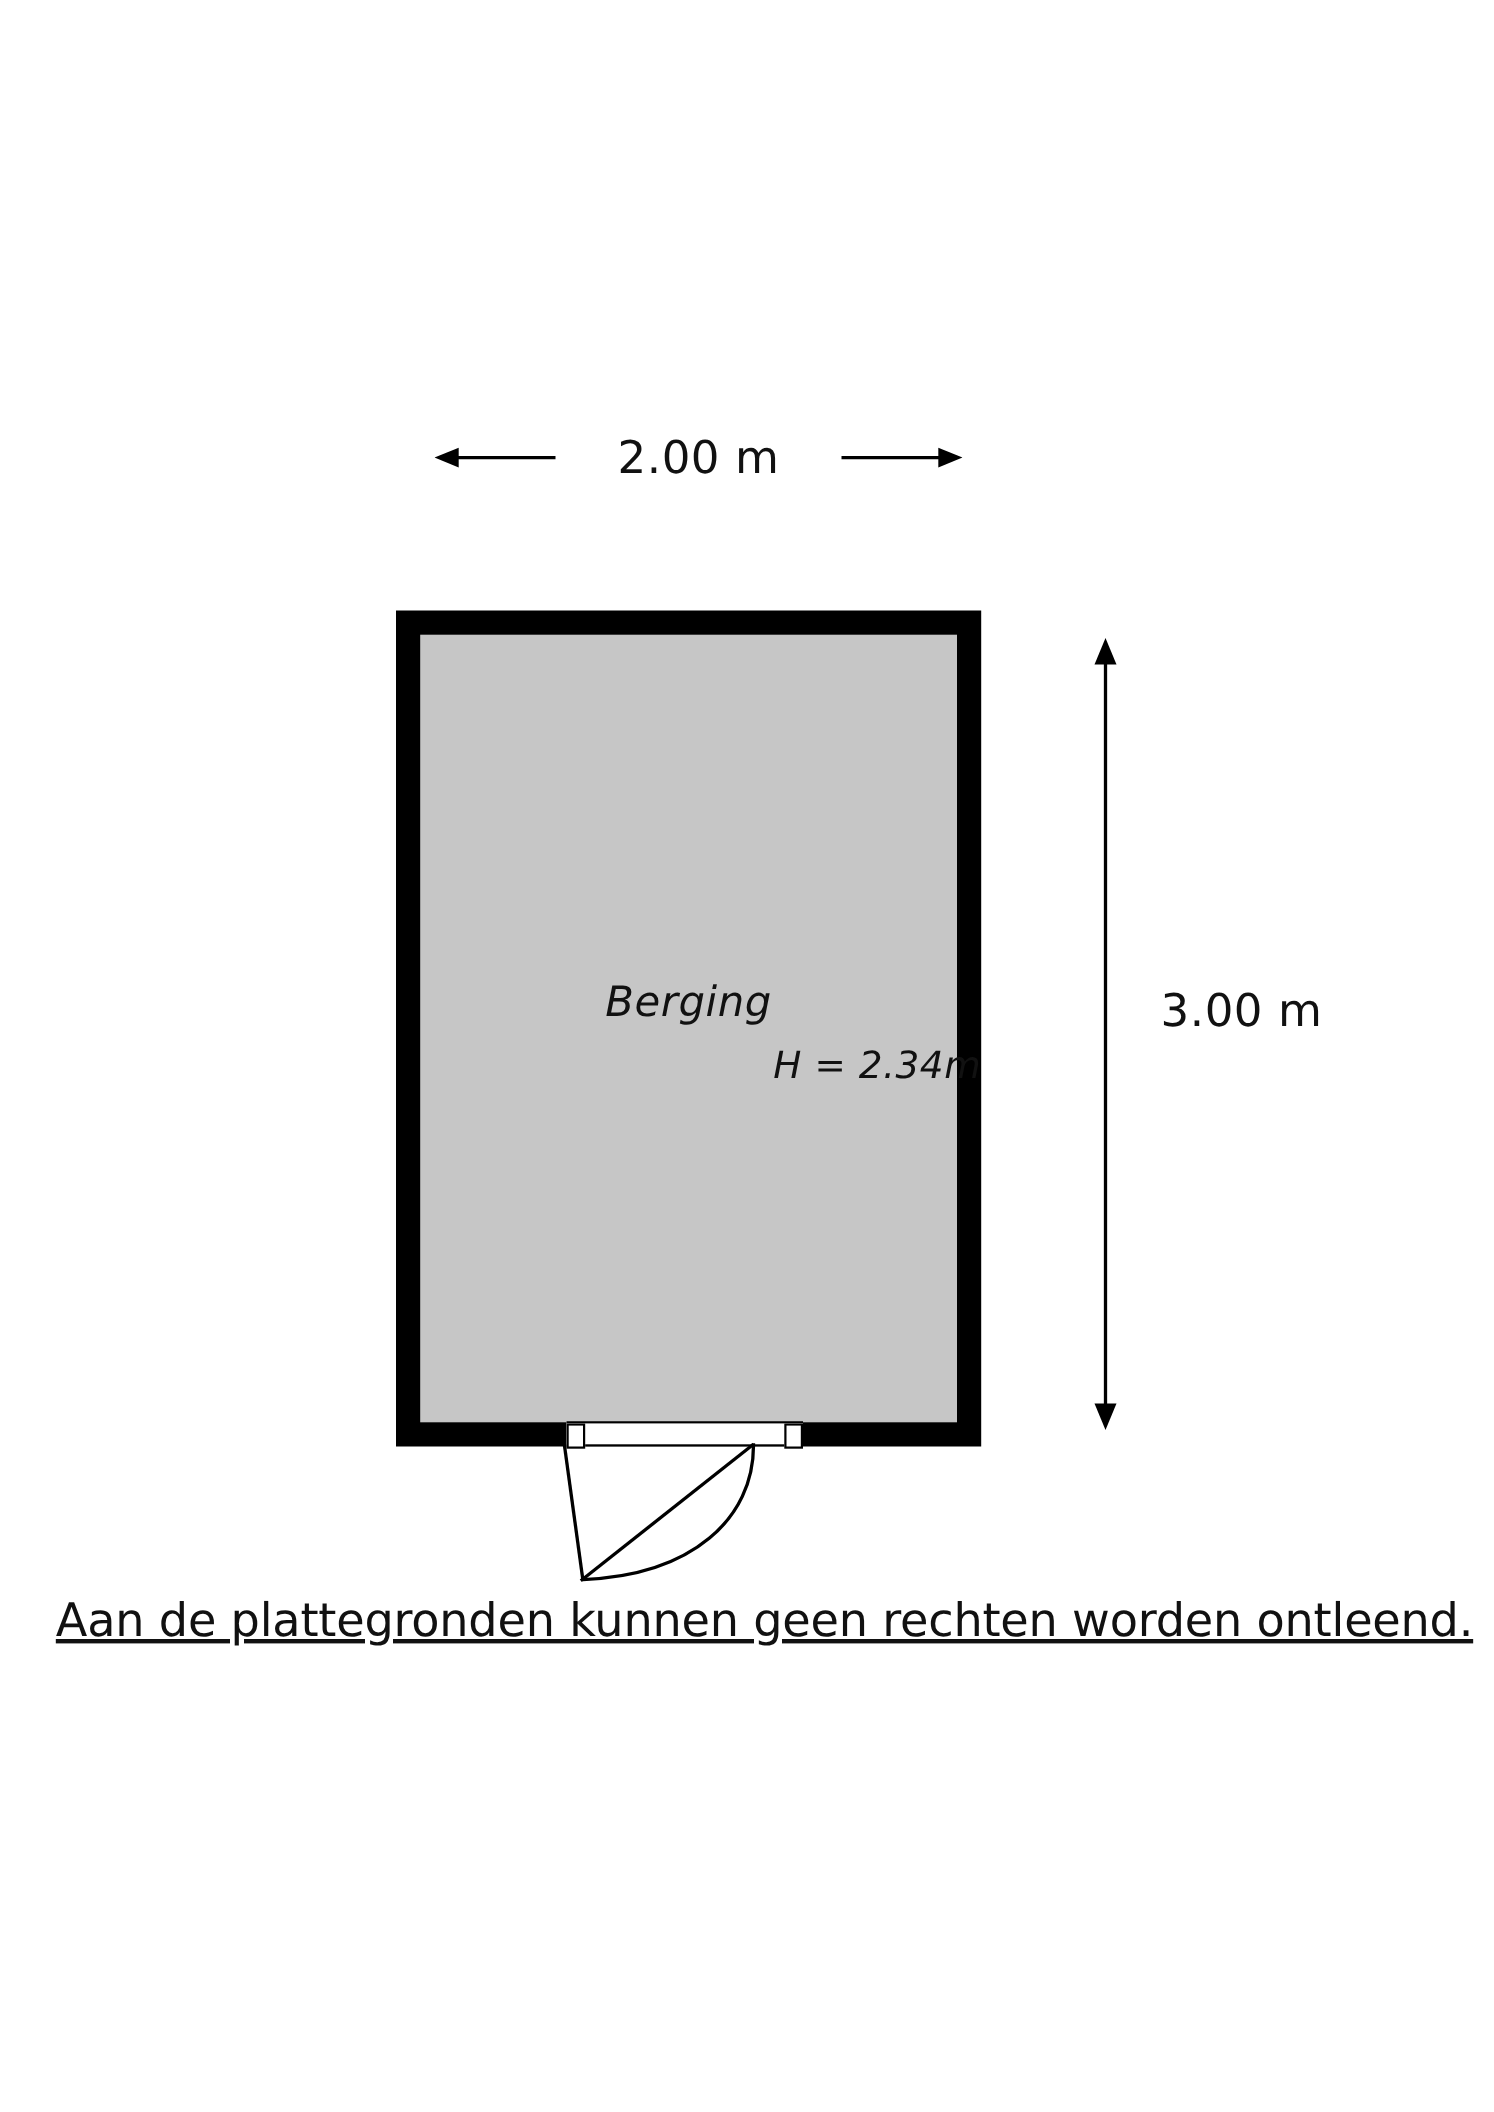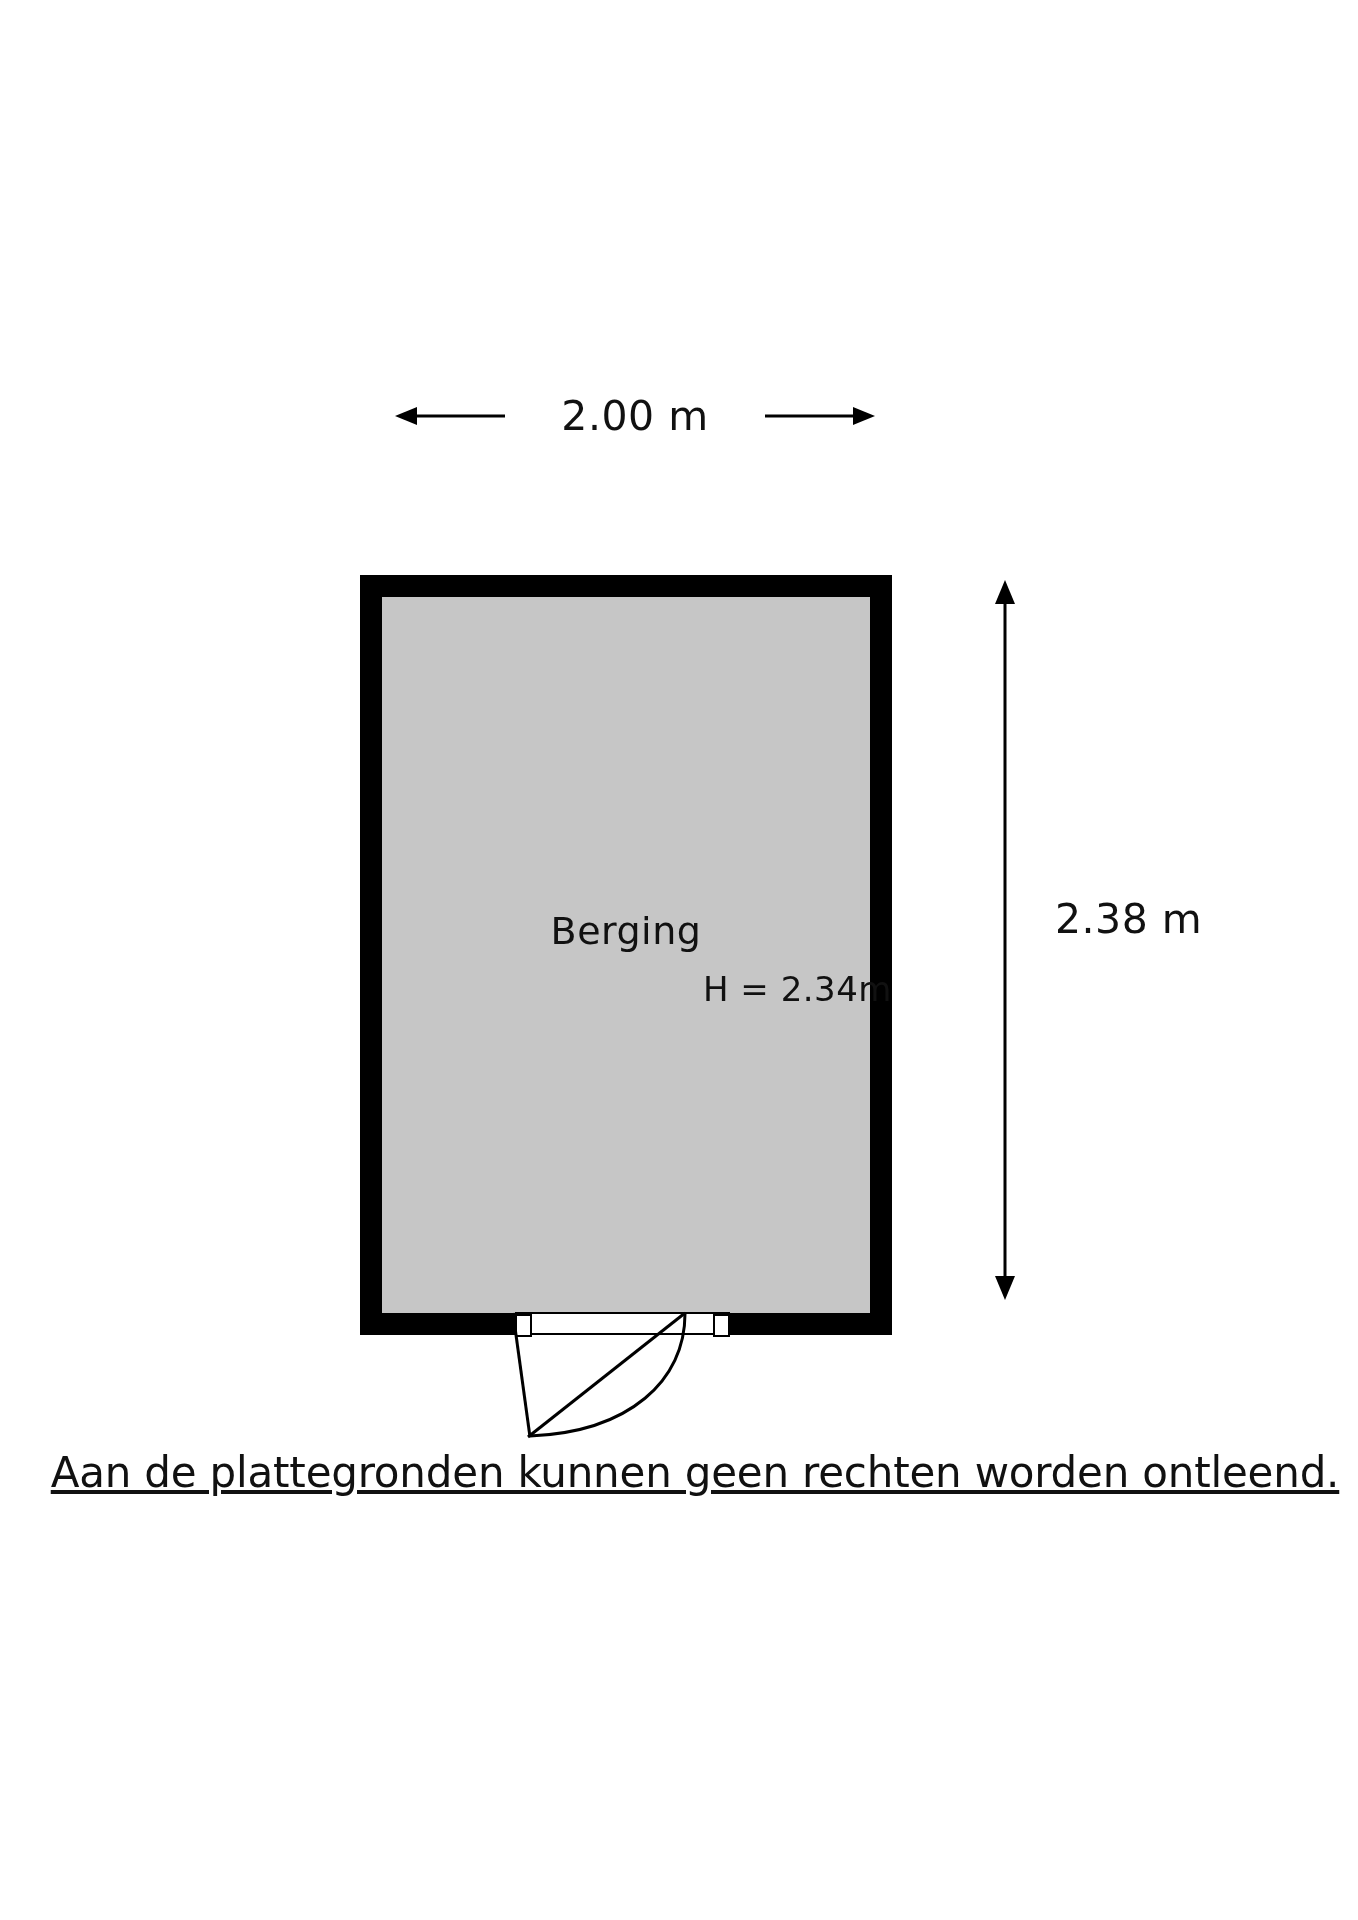--- a/index.html
+++ b/index.html
@@ -57,23 +57,24 @@
     top: 315px;
     font-size: 41px;
     letter-spacing: 0.5px;
     color: #111111;
   }
 
   
   .room-wrap {
     position: absolute;
     left: 360px;
-    top: 575px;
+    top: 555px;
     width: 532px;
     height: 760px;
+    font-style: italic;
   }
   .room-outer {
     position: absolute;
     inset: 0;
     background: #000000;
   }
   .room-inner {
     position: absolute;
     left: 22px;
     top: 22px;
@@ -163,21 +164,21 @@
     </svg>
     <div class="label" style="top:-6px;">2.00 m</div>
   </div>
 
   <div class="dim-right">
     <svg width="60" height="720" viewBox="0 0 60 720" style="position:absolute;left:0;top:0;">
       <line x1="30" y1="10" x2="30" y2="710" stroke="#000000" stroke-width="3"></line>
       <polygon points="30,0 20,24 40,24" fill="#000000"></polygon>
       <polygon points="30,720 20,696 40,696" fill="#000000"></polygon>
     </svg>
-    <div class="label">2.38 m</div>
+    <div class="label">3.00 m</div>
   </div>
 
   <div class="room-wrap">
     <div class="room-outer"></div>
     <div class="room-inner"></div>
 
     <div class="room-labels">
       <div class="room-name">Berging</div>
       <div class="room-height">H = 2.34m</div>
     </div>

